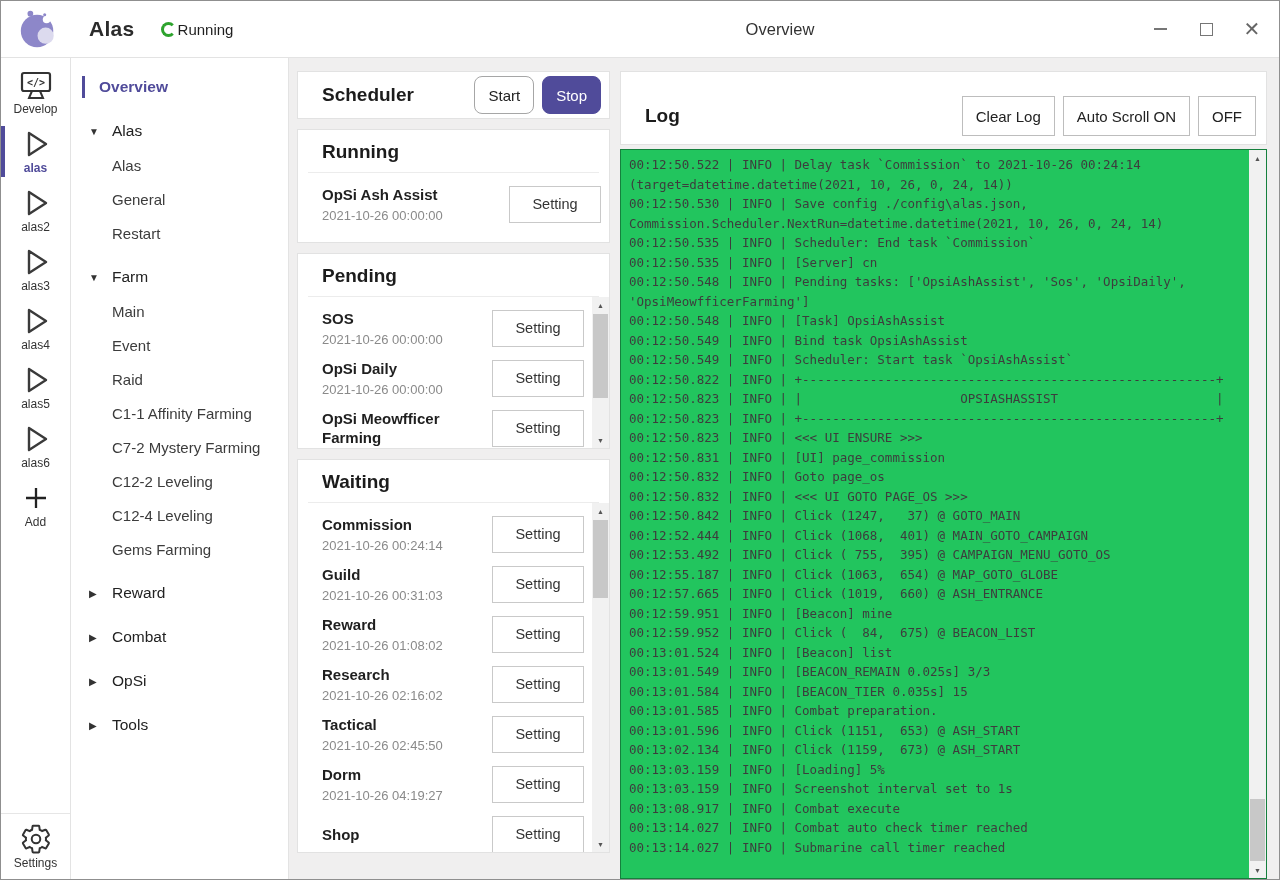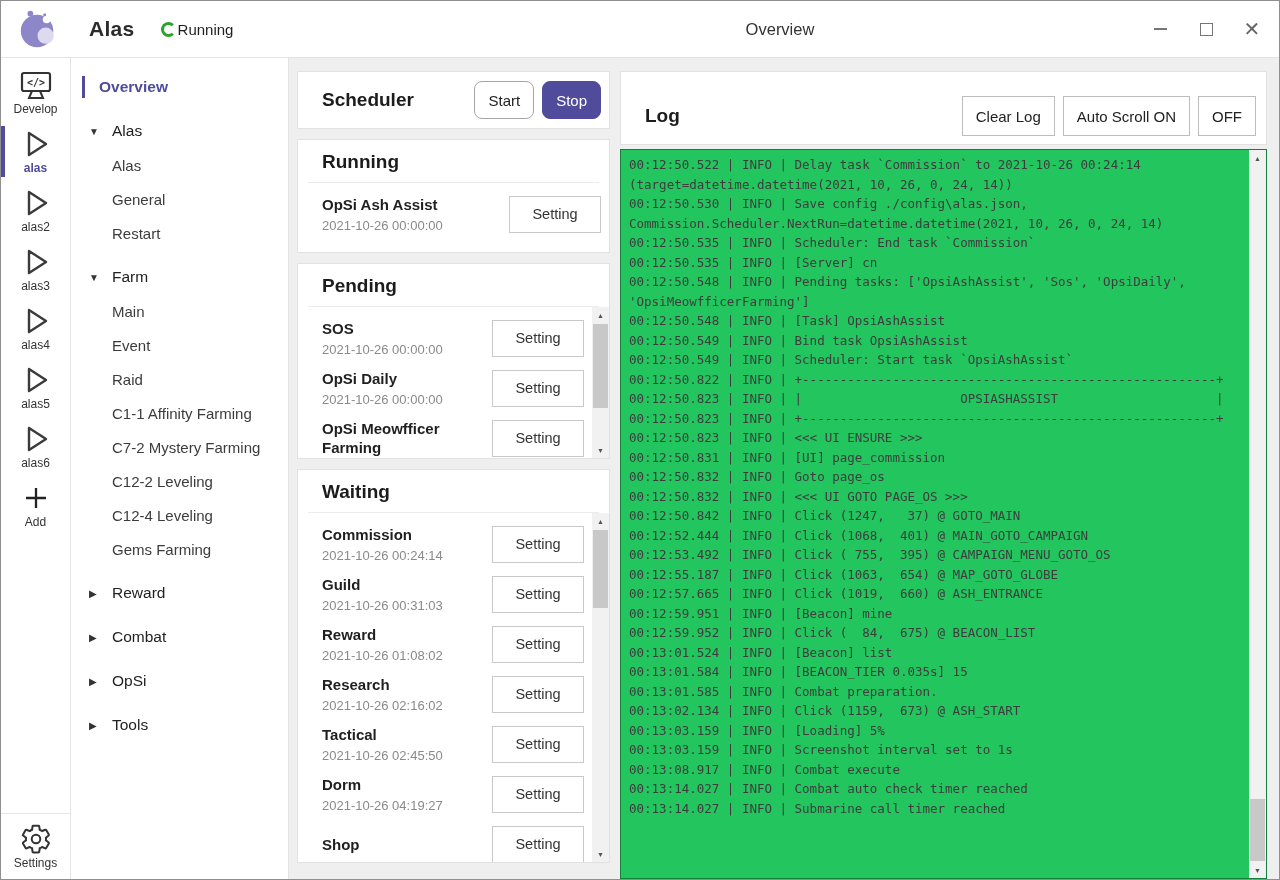--- a/index.html
+++ b/index.html
@@ -41,21 +41,21 @@
   .nav-overview::before { content:""; position:absolute; left:11px; top:6px; bottom:6px; width:3px; background:var(--accent); }
   .nav-group { height:34px; margin-top:10px; display:flex; align-items:center; padding-left:18px; font-size:15.5px; color:#222; cursor:pointer; }
   .tri { font-size:10px; color:#333; width:15px; margin-right:8px; }
   .nav-child { height:34px; display:flex; align-items:center; padding-left:41px; font-size:15px; color:#3c3c3c; cursor:pointer; }
 
   
   .main { flex:1; background:#f0efef; padding:13px 12px 0 8px; display:flex; gap:10px; min-width:0; }
   .left-col { width:313px; flex:none; display:flex; flex-direction:column; gap:10px; }
   .card { background:#fff; border:1px solid #e2e2e2; }
 
-  .sched-card { height:58px; flex:none; display:flex; align-items:center; padding:0 8px 0 24px; }
+  .sched-card { height:48px; flex:none; display:flex; align-items:center; padding:0 8px 0 24px; }
   .sched-title { font-size:19px; font-weight:600; color:#1c1c1c; flex:1; }
   .btn { font-family:inherit; background:#fff; border:1px solid #a6a6a6; font-size:15px; color:#222; height:38px; padding:0 13px; cursor:pointer; border-radius:8px; }
   .btn-stop { background:var(--accent); color:#fff; border-color:var(--accent); margin-left:8px; }
 
   .section-card { display:flex; flex-direction:column; overflow:hidden; flex:none; }
   .running-card { height:114px; }
   .pending-card { height:196px; }
   .waiting-card { height:394px; }
   .section-head { flex:none; margin:0 10px; padding:11px 0 9px 14px; font-size:19px; font-weight:600; color:#1c1c1c; border-bottom:1px solid #ececec; }
   .task-list { flex:1; display:flex; min-height:0; }
@@ -365,22 +365,24 @@
               <div class="log-line">00:12:50.832 | INFO | Goto page_os</div>
               <div class="log-line">00:12:50.832 | INFO | &lt;&lt;&lt; UI GOTO PAGE_OS &gt;&gt;&gt;</div>
               <div class="log-line">00:12:50.842 | INFO | Click (1247,   37) @ GOTO_MAIN</div>
               <div class="log-line">00:12:52.444 | INFO | Click (1068,  401) @ MAIN_GOTO_CAMPAIGN</div>
               <div class="log-line">00:12:53.492 | INFO | Click ( 755,  395) @ CAMPAIGN_MENU_GOTO_OS</div>
               <div class="log-line">00:12:55.187 | INFO | Click (1063,  654) @ MAP_GOTO_GLOBE</div>
               <div class="log-line">00:12:57.665 | INFO | Click (1019,  660) @ ASH_ENTRANCE</div>
               <div class="log-line">00:12:59.951 | INFO | [Beacon] mine</div>
               <div class="log-line">00:12:59.952 | INFO | Click (  84,  675) @ BEACON_LIST</div>
               <div class="log-line">00:13:01.524 | INFO | [Beacon] list</div>
+              <div class="log-line">00:13:01.549 | INFO | [BEACON_REMAIN 0.025s] 3/3</div>
               <div class="log-line">00:13:01.584 | INFO | [BEACON_TIER 0.035s] 15</div>
               <div class="log-line">00:13:01.585 | INFO | Combat preparation.</div>
+              <div class="log-line">00:13:01.596 | INFO | Click (1151,  653) @ ASH_START</div>
               <div class="log-line">00:13:02.134 | INFO | Click (1159,  673) @ ASH_START</div>
               <div class="log-line">00:13:03.159 | INFO | [Loading] 5%</div>
               <div class="log-line">00:13:03.159 | INFO | Screenshot interval set to 1s</div>
               <div class="log-line">00:13:08.917 | INFO | Combat execute</div>
               <div class="log-line">00:13:14.027 | INFO | Combat auto check timer reached</div>
               <div class="log-line">00:13:14.027 | INFO | Submarine call timer reached</div>
             </div>
           <div class="scrollbar">
             <span class="sb-arrow sb-up">▲</span>
             <span class="sb-thumb sb-thumb-log"></span>

